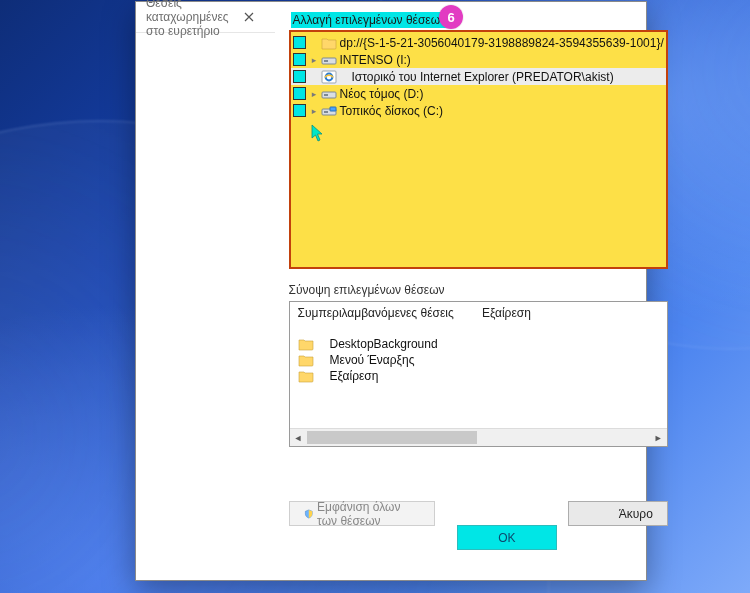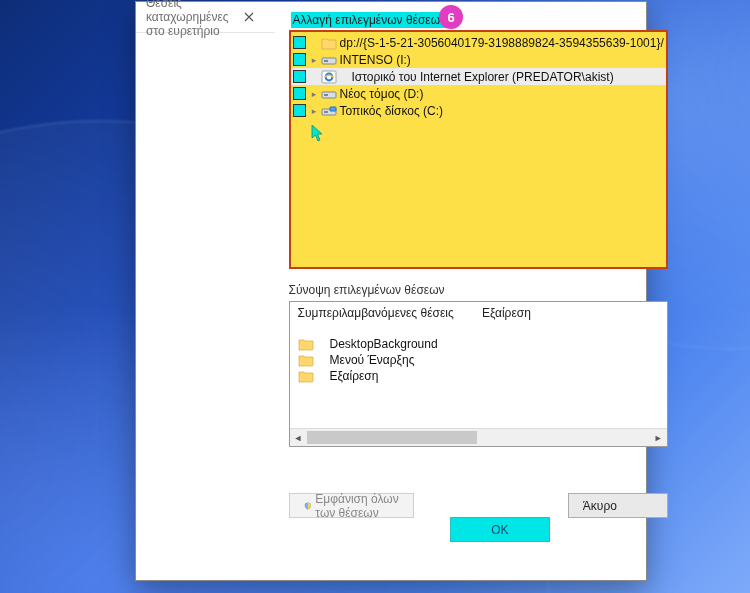--- a/index.html
+++ b/index.html
@@ -244,22 +244,22 @@
     top: 2px;
     height: 13px;
     width: 170px;
     background: #c9c9c9;
     border-radius: 0;
   }
 
   .button-row {
     display: flex;
     align-items: center;
-    gap: 18px;
-    padding-top: 22px;
+    gap: 11px;
+    padding-top: 30px;
   }
   .btn {
     height: 23px;
     border: 1px solid #adadad;
     background: #e9e9e9;
     padding: 0 14px;
     display: inline-flex;
     align-items: center;
     gap: 4px;
     font-size: 12px;
@@ -273,21 +273,21 @@
   .btn.ok {
     background: #00e6e6;
     border-color: #2bbdbd;
     color: #0c4a6e;
     min-width: 70px;
     justify-content: center;
     margin-top: 48px;
   }
   .btn.cancel {
     min-width: 70px;
-    justify-content: flex-start;
+    justify-content: flex-end;
     color: #222;
   }
   .spacer { flex: 1; }
 
   
   .svg-icon { display:block; }
 </style>
 </head>
 <body>
 

